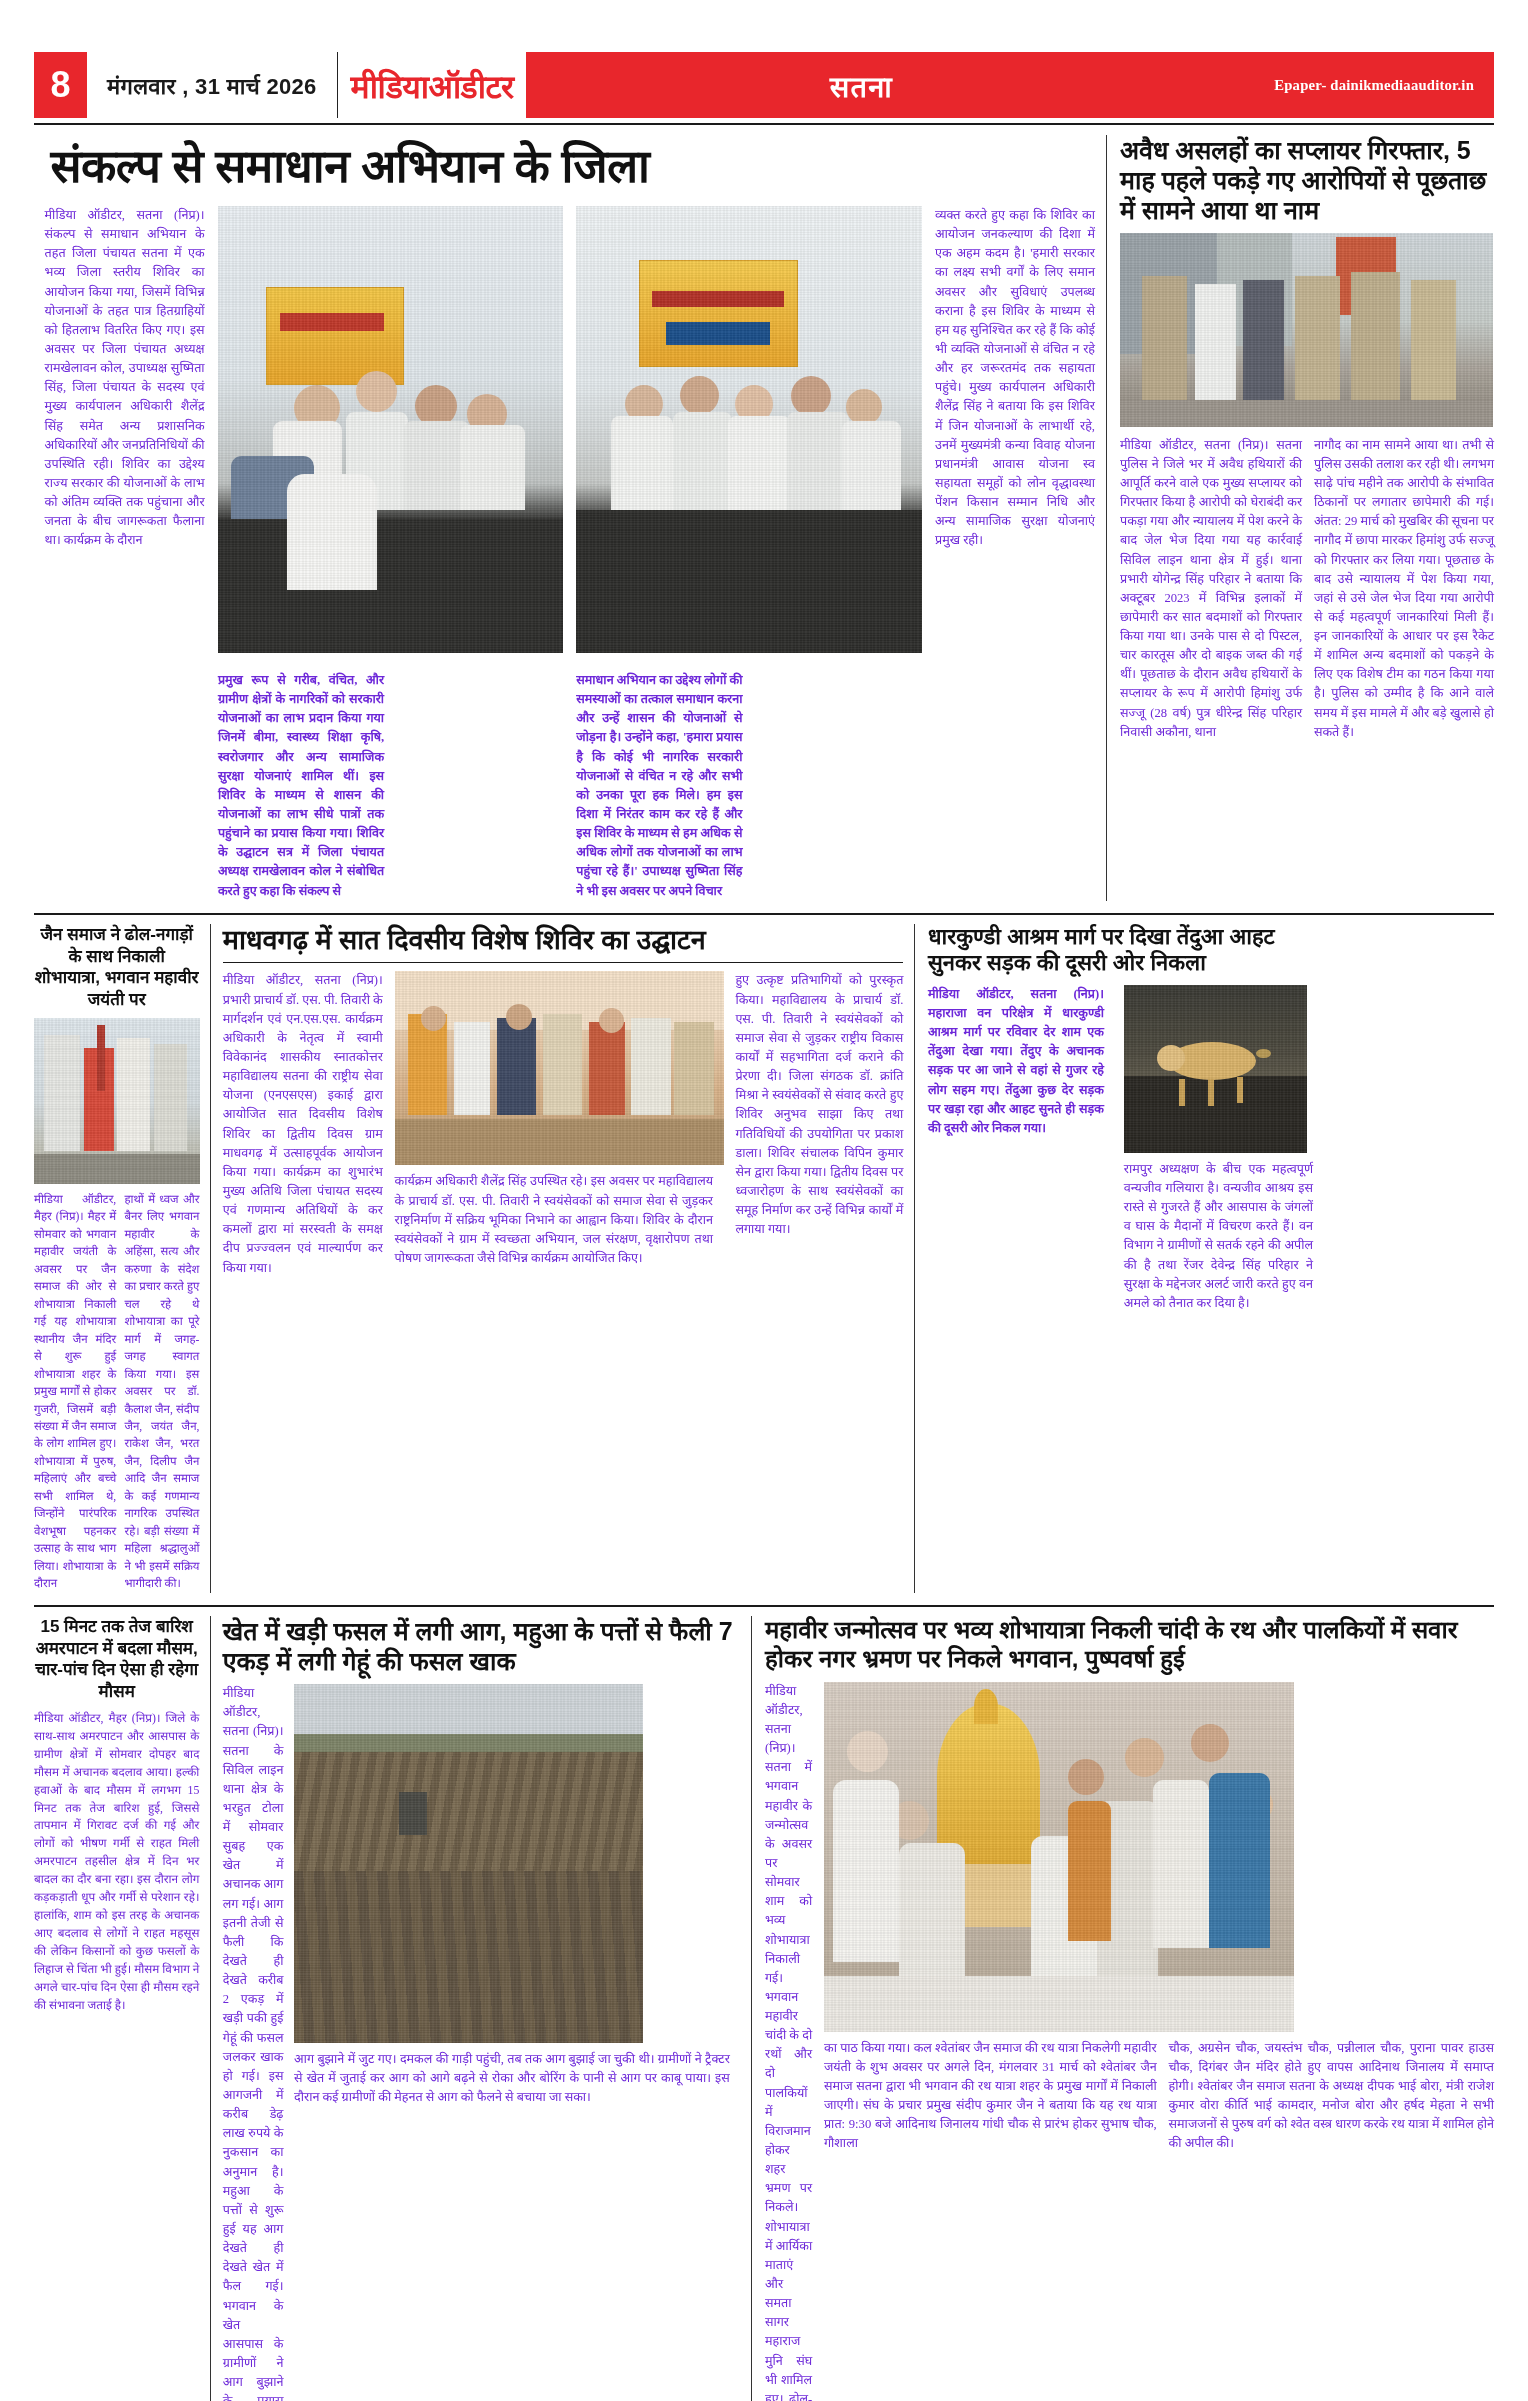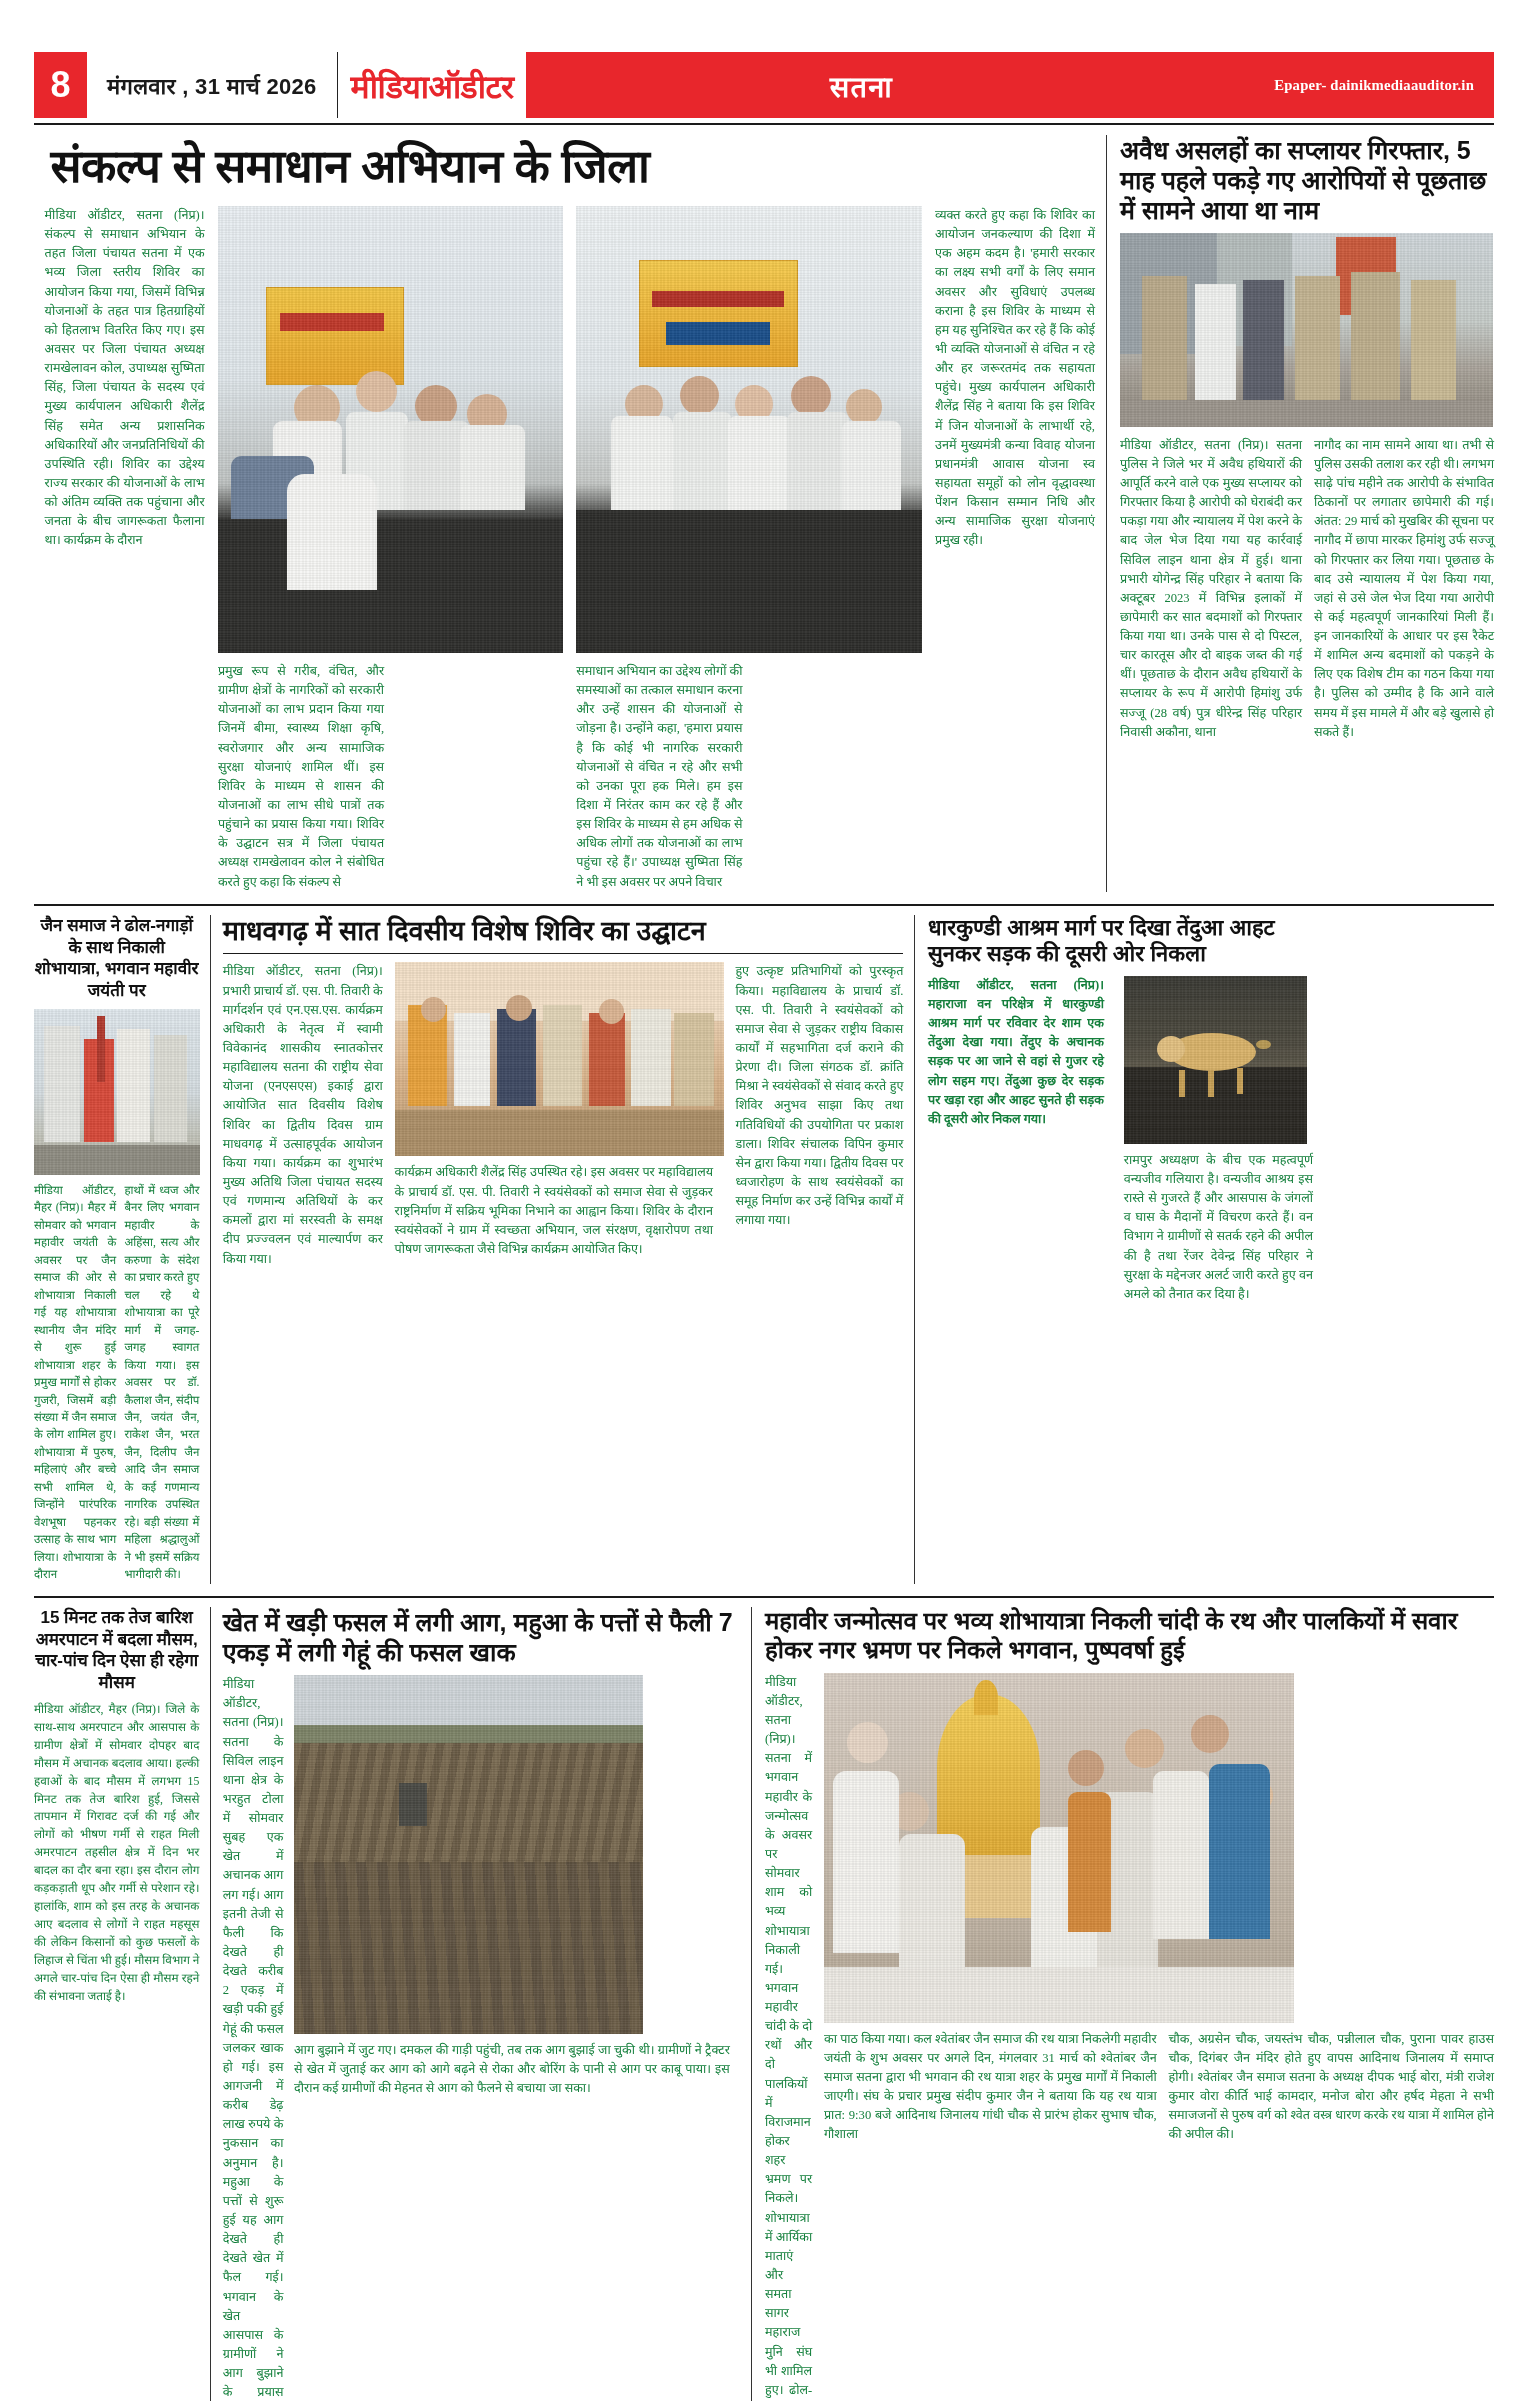--- a/index.html
+++ b/index.html
@@ -104,21 +104,21 @@
   .hl-sec    { font-size: 27px; line-height: 1.2; }
   .hl-sec2   { font-size: 25px; line-height: 1.2; }
   .hl-small  { font-size: 17px; line-height: 1.28; text-align:center; }
   .hl-c      { text-align: left; }
 
   .body-txt {
     font-family: "Liberation Serif", "DejaVu Serif", serif;
     font-size: 12.6px;
     line-height: 1.52;
     text-align: justify;
-    color: #15803d;
+    color: #6d28d9;
     hyphens: none;
   }
 
   .cols { display: flex; gap: 11.8px; }
 
   
   .vline { border-left: 1.2px solid #333; }
 
   
   .photo {
@@ -198,21 +198,21 @@
           <div class="rect" style="left:28%;top:46%;width:17%;height:23%;background:#eceeec;border-radius:8.2px 8.2px 0 0;"></div>
           <div class="rect" style="left:44%;top:47%;width:18%;height:22%;background:#f4f5f3;border-radius:8.2px 8.2px 0 0;"></div>
           <div class="rect" style="left:61%;top:46%;width:18%;height:23%;background:#e9ebe9;border-radius:8.2px 8.2px 0 0;"></div>
           <div class="rect" style="left:77%;top:48%;width:17%;height:21%;background:#f2f3f1;border-radius:8.2px 8.2px 0 0;"></div>
           <div class="rect" style="left:0;top:68%;right:0;height:32%;background:#2d2d2b;"></div>
         </div>
 
         <div style="width:162px;" class="body-txt">व्यक्त करते हुए कहा कि शिविर का आयोजन जनकल्याण की दिशा में एक अहम कदम है। 'हमारी सरकार का लक्ष्य सभी वर्गों के लिए समान अवसर और सुविधाएं उपलब्ध कराना है इस शिविर के माध्यम से हम यह सुनिश्चित कर रहे हैं कि कोई भी व्यक्ति योजनाओं से वंचित न रहे और हर जरूरतमंद तक सहायता पहुंचे। मुख्य कार्यपालन अधिकारी शैलेंद्र सिंह ने बताया कि इस शिविर में जिन योजनाओं के लाभार्थी रहे, उनमें मुख्यमंत्री कन्या विवाह योजना प्रधानमंत्री आवास योजना स्व सहायता समूहों को लोन वृद्धावस्था पेंशन किसान सम्मान निधि और अन्य सामाजिक सुरक्षा योजनाएं प्रमुख रही।</div>
       </div>
 
-      <div style="display:flex; gap:13px; margin-top:9px; padding-left:10.6px;">
+      <div style="display:flex; gap:13px; margin-top:18px; padding-left:10.6px;font-weight:bold;">
         <div style="width:162px;"></div>
         <div style="width:168px;" class="body-txt">प्रमुख रूप से गरीब, वंचित, और ग्रामीण क्षेत्रों के नागरिकों को सरकारी योजनाओं का लाभ प्रदान किया गया जिनमें बीमा, स्वास्थ्य शिक्षा कृषि, स्वरोजगार और अन्य सामाजिक सुरक्षा योजनाएं शामिल थीं। इस शिविर के माध्यम से शासन की योजनाओं का लाभ सीधे पात्रों तक पहुंचाने का प्रयास किया गया। शिविर के उद्घाटन सत्र में जिला पंचायत अध्यक्ष रामखेलावन कोल ने संबोधित करते हुए कहा कि संकल्प से</div>
         <div style="width:168px;" class="body-txt"></div>
         <div style="width:168px;" class="body-txt">समाधान अभियान का उद्देश्य लोगों की समस्याओं का तत्काल समाधान करना और उन्हें शासन की योजनाओं से जोड़ना है। उन्होंने कहा, 'हमारा प्रयास है कि कोई भी नागरिक सरकारी योजनाओं से वंचित न रहे और सभी को उनका पूरा हक मिले। हम इस दिशा में निरंतर काम कर रहे हैं और इस शिविर के माध्यम से हम अधिक से अधिक लोगों तक योजनाओं का लाभ पहुंचा रहे हैं।' उपाध्यक्ष सुष्मिता सिंह ने भी इस अवसर पर अपने विचार</div>
         <div style="width:168px;" class="body-txt"></div>
         <div style="width:162px;"></div>
       </div>
     </div>
 
     <div class="vline" style="width:399px; padding-left:13px;">

